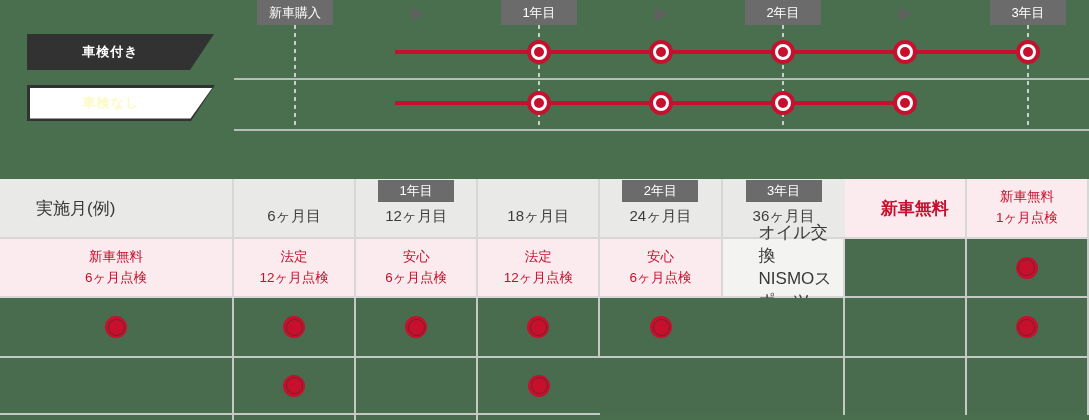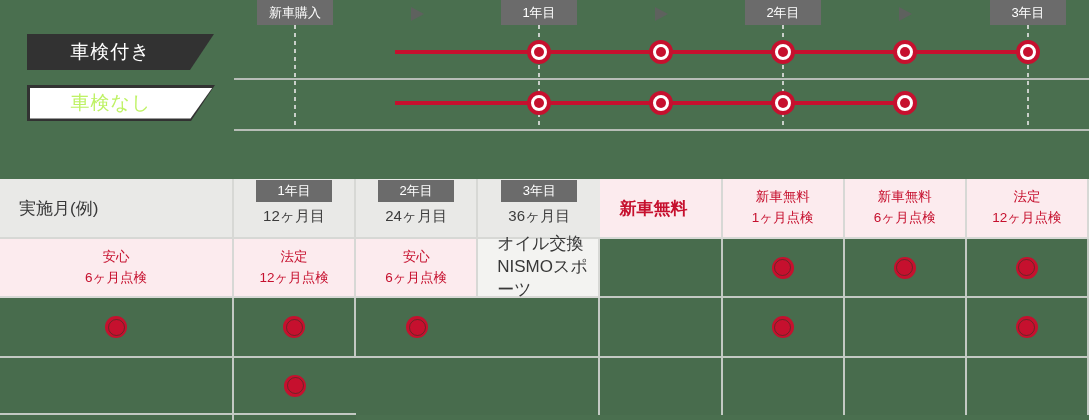--- a/index.html
+++ b/index.html
@@ -27,39 +27,39 @@
                background:#fff; border:4px solid #c6102e; display:flex;
                align-items:center; justify-content:center; }
   .tl-marker::after { content:""; width:10px; height:10px; border-radius:50%; background:#c6102e; }
 
   .flag { position:absolute; left:27px; height:36px; }
   .flag-shell { position:absolute; inset:0;
                 clip-path:polygon(0 0,100% 0,calc(100% - 24px) 100%,0 100%); background:#323232; }
   .flag-inner { position:absolute; inset:2.5px; background:#fff;
                 clip-path:polygon(0 0,100% 0,calc(100% - 22px) 100%,0 100%); }
   .flag-text { position:absolute; inset:0; display:flex; align-items:center; justify-content:center;
-               padding-right:20px; font-size:19px; font-weight:normal; color:#fff; letter-spacing:1px; }
-  .flag.light .flag-text { color:#bef264; }
+               padding-right:20px; font-size:13px; font-weight:bold; color:#fff; letter-spacing:1px; }
+  .flag.light .flag-text { color:#fef9c3; }
 
   
   .mtable { position:absolute; left:0; top:179px; width:1089px; height:241px;
             display:grid; grid-template-columns:234px repeat(7,1fr);
             grid-template-rows:60px 59px 60px 57px 5px; }
   .cell { position:relative; display:flex; align-items:center; justify-content:center; }
   .cell.br  { border-right:2px solid #d7d8d5; }
   .cell.bb  { border-bottom:2px solid #d7d8d5; }
   .cell.grn { background:#486c4d; }
   .cell.grn.br { border-right-color:#c3c9c3; }
   .cell.grn.bb { border-bottom-color:#c3c9c3; }
 
   .cell.hdr   { background:#e9e9e7; }
   .cell.pink  { background:#fcebee; }
   .cell.lbl   { background:#f3f3f1; }
 
-  .rowlabel { justify-content:flex-start; padding-left:19px; font-size:17px; color:#383838; }
+  .rowlabel { justify-content:flex-start; padding-left:36px; font-size:17px; color:#383838; }
   .rowlabel.twoline { flex-direction:column; align-items:flex-start; justify-content:center; line-height:1.35; }
   .rowlabel.red { font-weight:bold; color:#c6102e; }
 
   .hdrcell { flex-direction:column; justify-content:flex-end; padding-bottom:11px; }
   .hdr-badge { width:76px; height:22px; margin-bottom:5px; background:#6b6b6b; color:#fff;
                font-size:13px; display:flex; align-items:center; justify-content:center; }
   .hdr-badge:empty { visibility:hidden; }
   .hdr-month { font-size:15px; color:#3c3c3c; }
 
   .pinkcell { flex-direction:column; line-height:1.55; font-size:13.5px; color:#c6102e; text-align:center; }
@@ -112,22 +112,30 @@
     <div class="tl-marker" style="left:527px; top:91px;"></div>
     <div class="tl-marker" style="left:649px; top:91px;"></div>
     <div class="tl-marker" style="left:771px; top:91px;"></div>
     <div class="tl-marker" style="left:893px; top:91px;"></div>
   </div>
 
   <div class="mtable">
 
     <div class="cell hdr br bb rowlabel">実施月(例)</div>
     <div class="cell hdr br bb hdrcell">
+      <div class="hdr-badge"></div>
+      <div class="hdr-month">6ヶ月目</div>
+    </div>
+    <div class="cell hdr br bb hdrcell">
       <div class="hdr-badge">1年目</div>
       <div class="hdr-month">12ヶ月目</div>
+    </div>
+    <div class="cell hdr br bb hdrcell">
+      <div class="hdr-badge"></div>
+      <div class="hdr-month">18ヶ月目</div>
     </div>
     <div class="cell hdr br bb hdrcell">
       <div class="hdr-badge">2年目</div>
       <div class="hdr-month">24ヶ月目</div>
     </div>
     <div class="cell hdr bb hdrcell">
       <div class="hdr-badge">3年目</div>
       <div class="hdr-month">36ヶ月目</div>
     </div>
 

